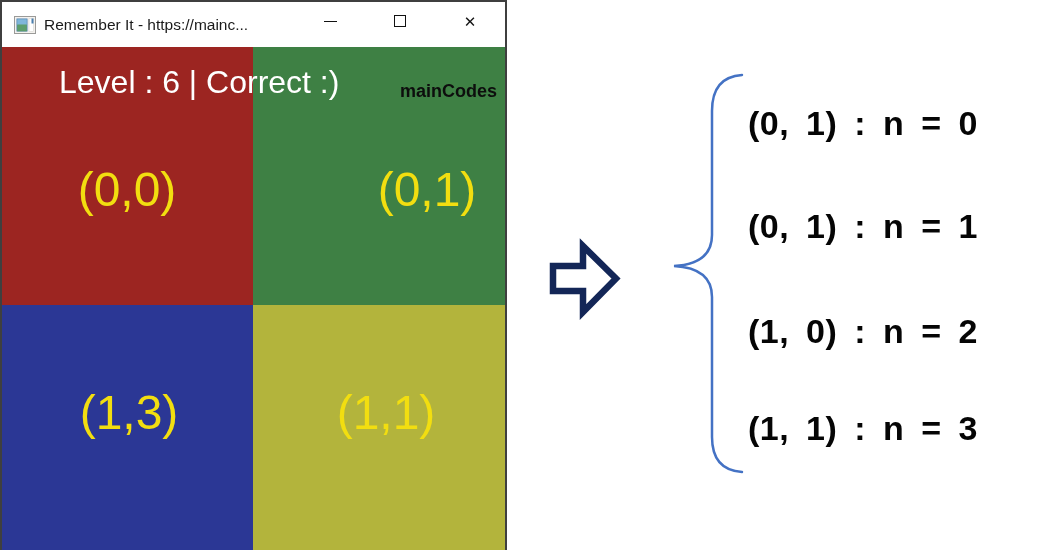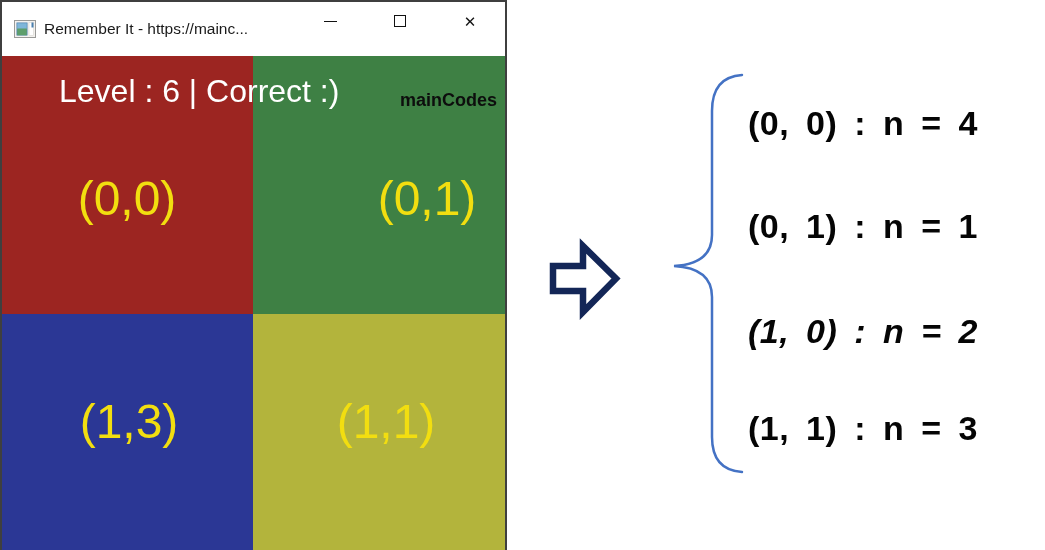--- a/index.html
+++ b/index.html
@@ -18,21 +18,21 @@
     position: absolute;
     left: 0; top: 0;
     width: 507px;
     height: 552px;
     border: 2px solid #3f3f3f;
     border-bottom: none;
     background: #fff;
   }
   .titlebar {
     position: relative;
-    height: 54px;
+    height: 45px;
     background: #ffffff;
     display: flex;
     align-items: center;
   }
   .app-icon { margin-left: 12px; width: 22px; height: 20px; flex: 0 0 auto; }
   .title-text {
     margin-left: 8px;
     font-size: 15.5px;
     color: #1a1a1a;
     white-space: nowrap;
@@ -105,21 +105,21 @@
     left: 748px;
     font-size: 34px;
     font-weight: 700;
     color: #050505;
     letter-spacing: 0.5px;
     word-spacing: 7px;
     white-space: nowrap;
   }
   .ml0 { top: 104px; }
   .ml1 { top: 207px; }
-  .ml2 { top: 312px; font-style: italic; }
+  .ml2 { top: 312px; }
   .ml3 { top: 409px; }
 </style>
 </head>
 <body>
 
 <div class="stage">
 
   <div class="window">
 
     <div class="titlebar">
@@ -162,18 +162,18 @@
   </div>
 
   <svg class="arrow-svg" width="80" height="82" viewBox="0 0 80 82">
     <polygon points="8,28 38,28 38,8 71,40.5 38,74 38,53 8,53" fill="#ffffff" stroke="#132657" stroke-width="6.5" stroke-linejoin="miter"></polygon>
   </svg>
 
   <svg class="brace-svg" width="100" height="420" viewBox="0 0 100 420">
     <path d="M 82 10 Q 52 12 52 46 L 52 170 Q 52 199 14 201 Q 52 203 52 232 L 52 372 Q 52 405 82 407" fill="none" stroke="#4472C4" stroke-width="2.5" stroke-linecap="round"></path>
   </svg>
 
-  <div class="map-line ml0">(0, 0) : n = 4</div>
+  <div class="map-line ml0">(0, 1) : n = 0</div>
   <div class="map-line ml1">(0, 1) : n = 1</div>
   <div class="map-line ml2">(1, 0) : n = 2</div>
   <div class="map-line ml3">(1, 1) : n = 3</div>
 
 </div>
 
 </body></html>

